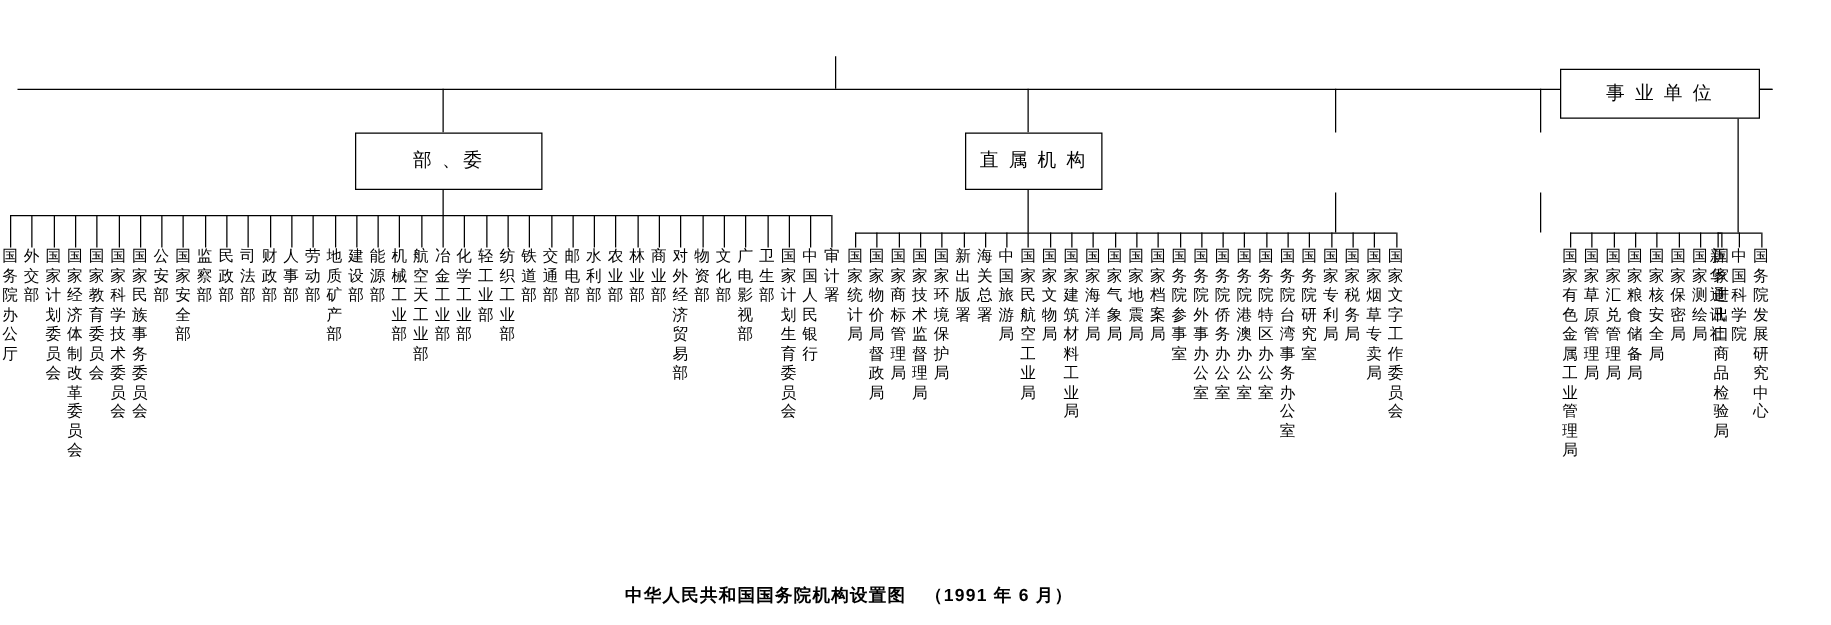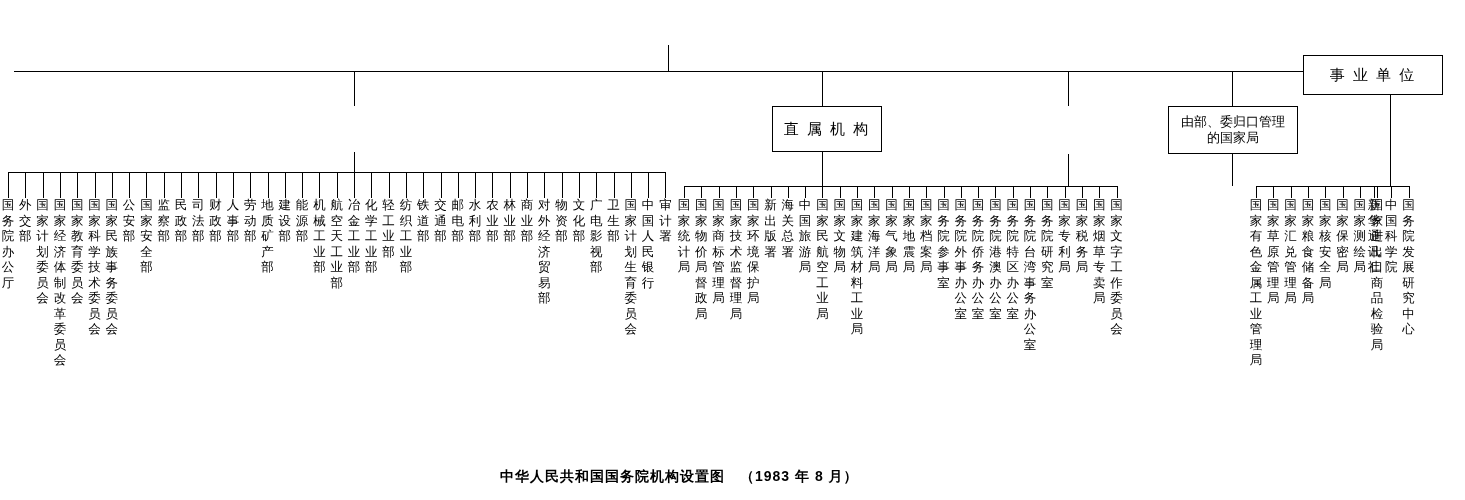--- a/index.html
+++ b/index.html
@@ -63,24 +63,23 @@
 <body>
 
 <div id="chart">
     <div class="line vline" style="left: 668px; top: 45px; height: 26px;"></div>
     <div class="line hline" style="left: 14px; top: 71px; width: 1404px;"></div>
     <div class="line vline" style="left: 354px; top: 71px; height: 35px;"></div>
     <div class="line vline" style="left: 822px; top: 71px; height: 35px;"></div>
     <div class="line vline" style="left: 1068px; top: 71px; height: 35px;"></div>
     <div class="line vline" style="left: 1232px; top: 71px; height: 35px;"></div>
     <div class="line hline" style="left: 1390px; top: 71px; width: 28px;"></div>
+    <div class="node" style="left: 284px; top: 106px; width: 150px; height: 46px; white-space: pre-line;">部 、委</div>
     <div class="node" style="left: 772px; top: 106px; width: 110px; height: 46px; white-space: pre-line;">直 属 机 构</div>
-    <div class="node small" style="left: 1168px; top: 106px; width: 130px; height: 48px; white-space: pre-line;">由部、委归口管理
-的国家局</div>
-    <div class="node" style="left: 1303px; top: 55px; width: 140px; height: 40px; white-space: pre-line;">事 业 单 位</div>
+    <div class="node" style="left: 1248px; top: 55px; width: 160px; height: 40px; white-space: pre-line;">事 业 单 位</div>
     <div class="line vline" style="left: 354px; top: 152px; height: 20px;"></div>
     <div class="line hline" style="left: 8px; top: 172px; width: 657.4px;"></div>
     <div class="line vline" style="left: 8px; top: 172px; height: 26px;"></div>
     <div class="leaf" style="left: 0px; top: 198px;">国
 务
 院
 办
 公
 厅</div>
     <div class="line vline" style="left: 25.3px; top: 172px; height: 26px;"></div>
@@ -578,14 +577,14 @@
     <div class="line vline" style="left: 1408.6px; top: 186px; height: 12px;"></div>
     <div class="leaf" style="left: 1400.6px; top: 198px;">国
 务
 院
 发
 展
 研
 究
 中
 心</div>
-    <div class="caption" style="left: 500px; top: 468px;">中华人民共和国国务院机构设置图　（1983 年 8 月）</div>
+    <div class="caption" style="left: 500px; top: 468px;">中华人民共和国国务院机构设置图　（1991 年 6 月）</div>
   </div>
 
 </body></html>

